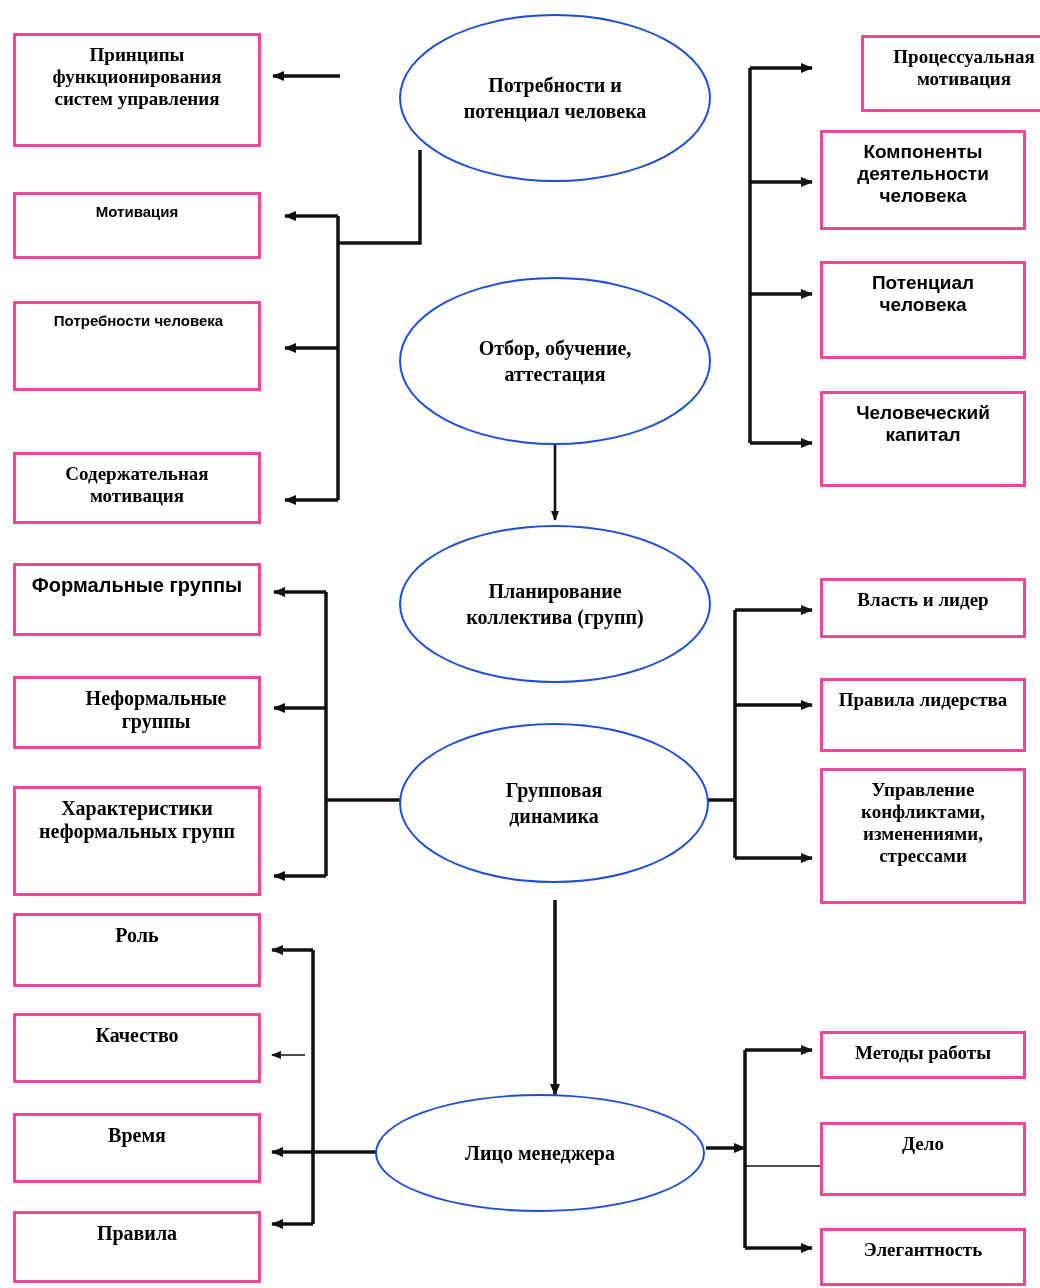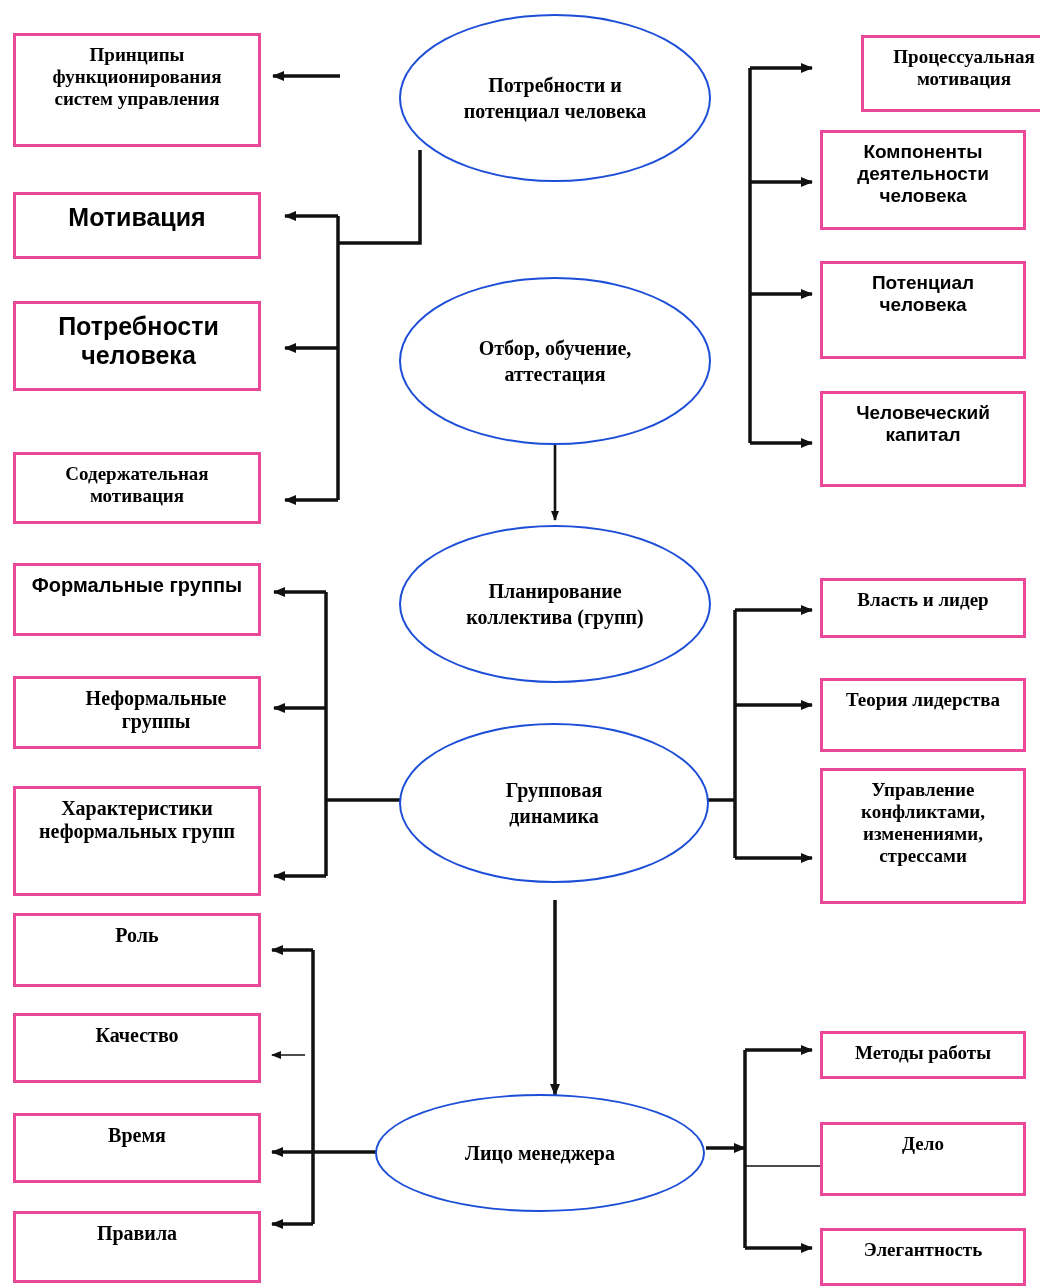--- a/index.html
+++ b/index.html
@@ -8,21 +8,21 @@
   #canvas{position:absolute;left:0;top:0;width:1040px;height:1288px;}
   svg.links{position:absolute;left:0;top:0;width:1040px;height:1288px;}
   .node{position:absolute;box-sizing:border-box;}
   .box{border:3px solid #ec4899;background:#fff;display:flex;
        justify-content:center;align-items:flex-start;text-align:center;
        font-weight:bold;line-height:1.16;padding:8px 6px 4px 6px;overflow:hidden;}
   .box.serif{font-family:"Liberation Serif",serif;}
   .box.sans{font-family:"Liberation Sans",sans-serif;}
   .ellipse{border:2px solid #1d4ed8;border-radius:50%;background:#fff;
            display:flex;justify-content:center;align-items:center;text-align:center;
-           font-weight:bold;font-family:"Liberation Serif",serif;line-height:1.3;} .t19{font-size:19px;} .t20{font-size:20px;} .t21{font-size:25px;}
+           font-weight:bold;font-family:"Liberation Serif",serif;line-height:1.3;} .t19{font-size:19px;} .t20{font-size:20px;} .t21{font-size:15px;}
 </style>
 </head>
 <body>
 
 <div id="canvas">
 
   <svg class="links" viewBox="0 0 1040 1288">
     <defs>
       <marker id="ah" markerWidth="12" markerHeight="10" refX="11" refY="5" orient="auto" markerUnits="userSpaceOnUse">
         <path d="M0,0 L12,5 L0,10 z" fill="#111"></path>
@@ -125,21 +125,21 @@
   <div class="node box serif t19" style="left:820px;top:35px;width:206px;height:77px;margin-left:41px;">Процессуальная мотивация</div>
 
   <div class="node box sans t19" style="left:820px;top:130px;width:206px;height:100px;">Компоненты деятельности человека</div>
 
   <div class="node box sans t19" style="left:820px;top:261px;width:206px;height:98px;">Потенциал человека</div>
 
   <div class="node box sans t19" style="left:820px;top:391px;width:206px;height:96px;">Человеческий капитал</div>
 
   <div class="node box serif t19" style="left:820px;top:578px;width:206px;height:60px;">Власть и лидер</div>
 
-  <div class="node box serif t19" style="left:820px;top:678px;width:206px;height:74px;">Теория лидерства</div>
+  <div class="node box serif t19" style="left:820px;top:678px;width:206px;height:74px;">Правила лидерства</div>
 
   <div class="node box serif t19" style="left:820px;top:768px;width:206px;height:136px;">Управление конфликтами, изменениями, стрессами</div>
 
   <div class="node box serif t19" style="left:820px;top:1031px;width:206px;height:48px;">Методы работы</div>
 
   <div class="node box serif t19" style="left:820px;top:1122px;width:206px;height:74px;">Дело</div>
 
   <div class="node box serif t19" style="left:820px;top:1228px;width:206px;height:58px;">Элегантность</div>
 
 </div>

